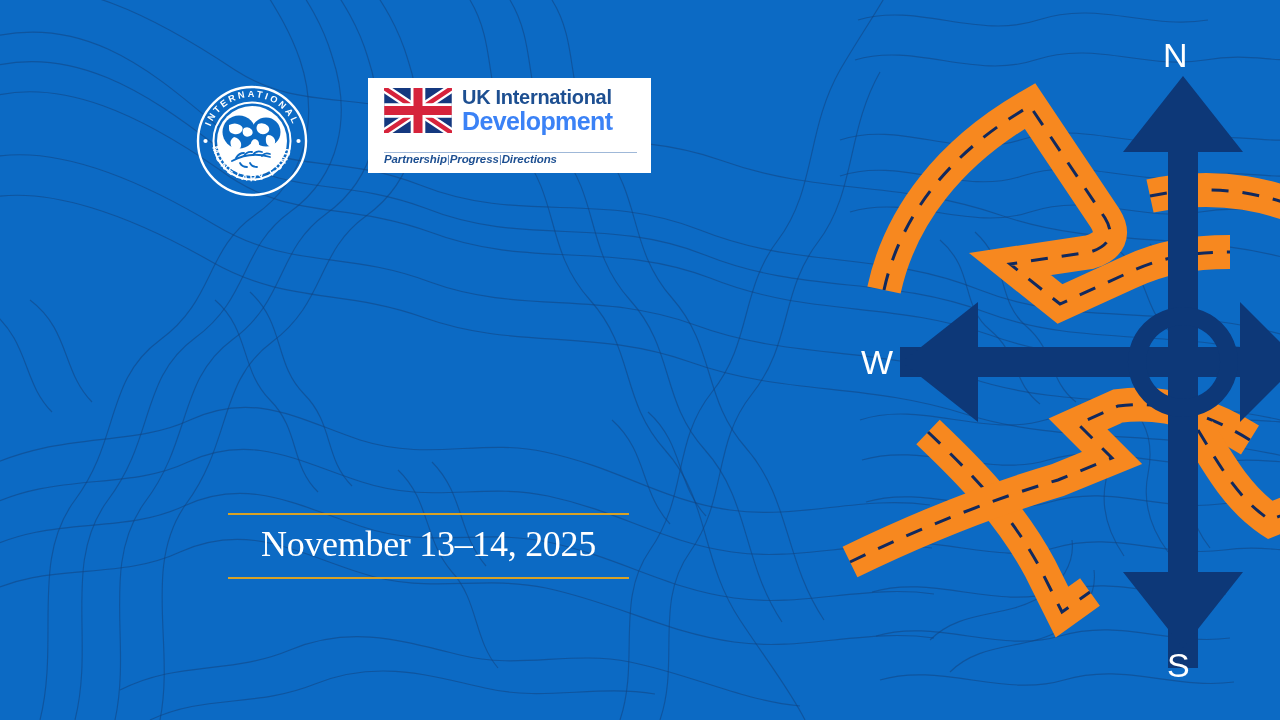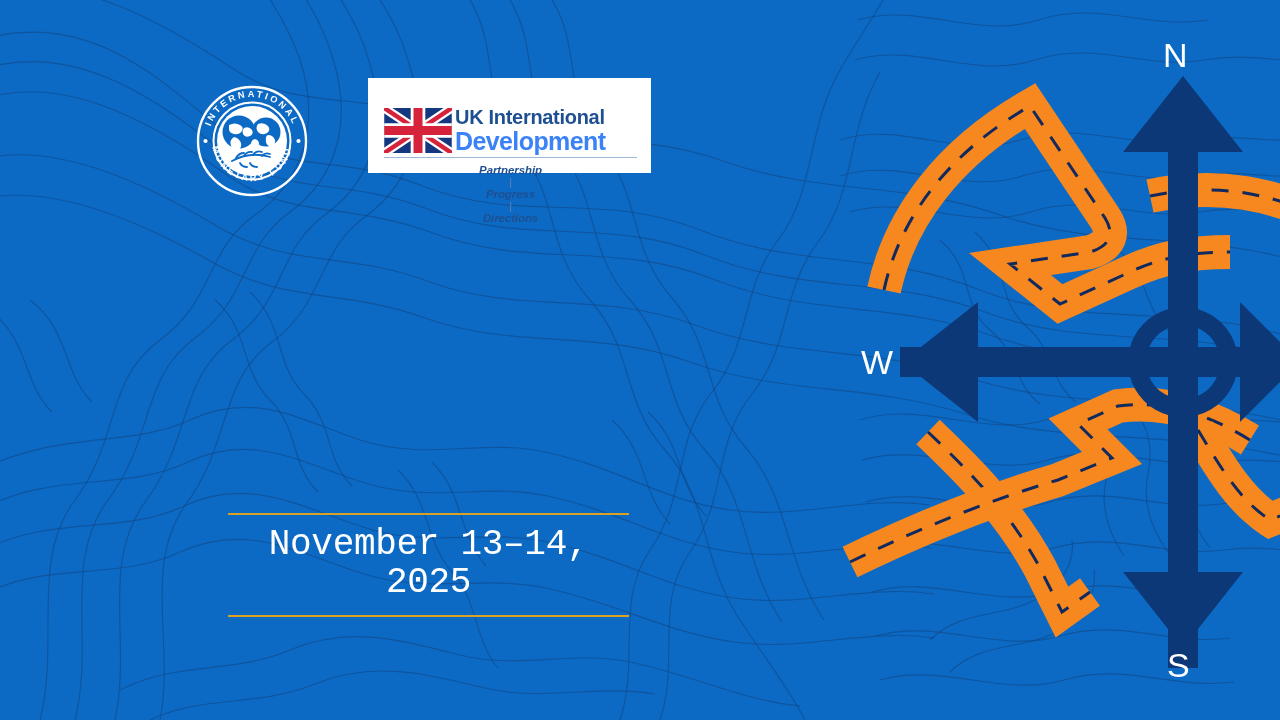--- a/index.html
+++ b/index.html
@@ -84,22 +84,21 @@
     background: #FFFFFF;
     box-sizing: border-box;
     padding: 10px 14px 8px 16px;
     display: flex;
     flex-direction: column;
     justify-content: space-between;
   }
   #uk-logo-top {
     display: flex;
     align-items: center;
-    gap: 3px;
-    margin-top: 20px;
+    gap: 10px;
   }
   #uk-flag {
     width: 68px;
     height: 45px;
     flex: 0 0 auto;
     display: block;
   }
   #uk-wordmark {
     display: flex;
     flex-direction: column;
@@ -118,23 +117,22 @@
     font-weight: 700;
     font-size: 25px;
     letter-spacing: -.6px;
     margin-top: 1px;
   }
   #uk-tagline {
     display: flex;
     align-items: center;
     justify-content: flex-start;
     border-top: 1px solid #9FB8D8;
-    padding-top: 6px;
+    padding-top: 0;
     margin-top: 4px;
-    flex-direction: column;
   }
   #uk-tagline span {
     color: #1D4F91;
     font-family: "Liberation Sans", sans-serif;
     font-style: italic;
     font-weight: 700;
     font-size: 11.5px;
     letter-spacing: -.1px;
   }
   #uk-tagline .sep { font-weight: 400; color: #5B82B8; }
@@ -176,21 +174,21 @@
     left: 228px;
     top: 513px;
     width: 401px;
     border-top: 2px solid #D9A225;
     border-bottom: 2px solid #D9A225;
     padding: 11px 0 13px 0;
     box-sizing: border-box;
   }
   #date-text {
     color: #FFFFFF;
-    font-family: Liberation Mono, monospace;
+    font-family: Liberation Serif, serif;
     font-weight: 300;
     font-size: 36px;
     line-height: 1.05;
     letter-spacing: -.3px;
     text-align: center;
     margin: 0;
   }
 </style>
 </head>
 <body>

